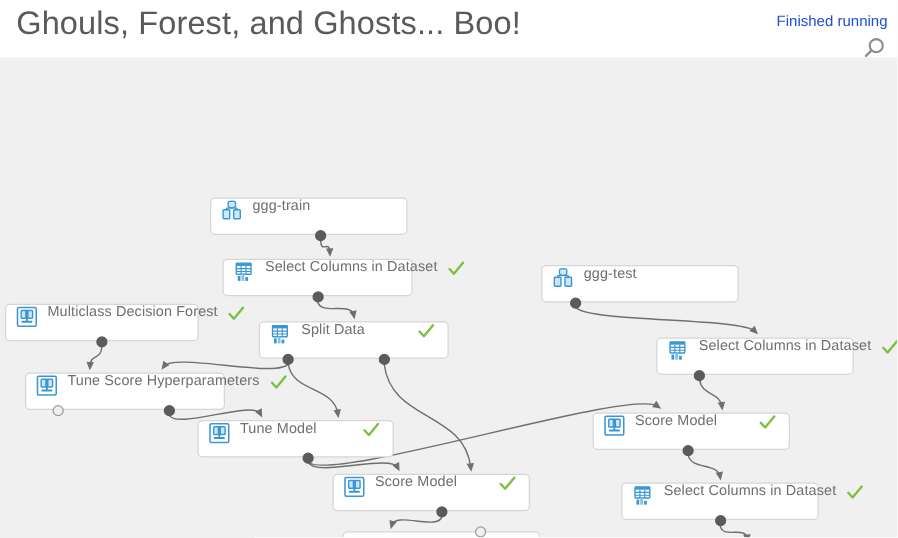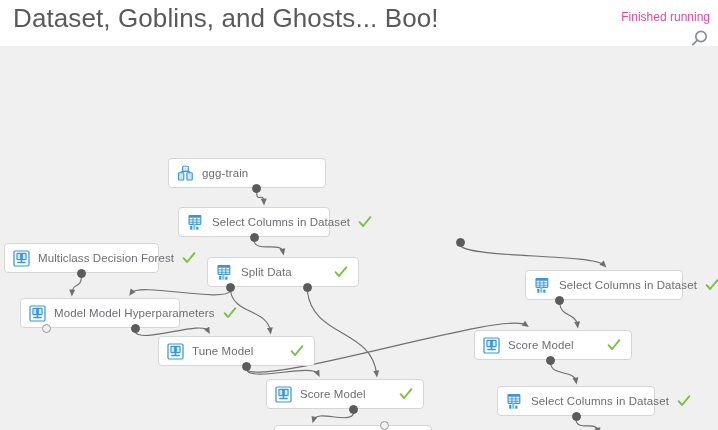--- a/index.html
+++ b/index.html
@@ -37,21 +37,21 @@
     font-weight: 300;
     color: #5a5a5a;
     letter-spacing: 0.1px;
     white-space: nowrap;
   }
   #run-status {
     position: absolute;
     right: 8px;
     top: 10px;
     font-size: 12px;
-    color: #ec4899;
+    color: #1d4ed8;
     white-space: nowrap;
   }
 
   
   #canvas {
     position: absolute;
     left: 0;
     top: 46px;
     width: 718px;
     height: 384px;
@@ -78,21 +78,20 @@
 
   
   .node {
     position: absolute;
     box-sizing: border-box;
     height: 30px;
     background: #ffffff;
     border: 1px solid #d6d6d6;
     border-radius: 4px;
     display: flex;
-    align-items: center;
     padding: 0 0 0 7px;
     cursor: pointer;
     box-shadow: 0 0 0 0 rgba(0,0,0,0);
   }
   .node .nicon {
     width: 19px;
     height: 19px;
     flex: 0 0 19px;
     margin-right: 7px;
     display: block;
@@ -129,21 +128,21 @@
     background: #f0f0f0;
     border: 1px solid #9a9a9a;
   }
 </style>
 </head>
 <body>
 
 <div id="app">
 
   <div id="header">
-    <div id="exp-title">Dataset, Goblins, and Ghosts... Boo!</div>
+    <div id="exp-title">Ghouls, Forest, and Ghosts... Boo!</div>
     <div id="run-status">Finished running</div>
   </div>
 
   <div id="canvas">
     <svg id="edges" viewBox="0 0 718 384" width="718" height="384">
         <defs>
           <marker id="ah" markerWidth="7" markerHeight="7" refX="3.2" refY="3.2" orient="auto">
             <path d="M0.3 0.6 L6.2 3.2 L0.3 5.8 Z" fill="#6f6f6f"></path>
           </marker>
         </defs>
@@ -215,20 +214,32 @@
           <rect x="5.2" y="4.6" width="9.6" height="6.6" rx="0.7" fill="#cfe6f7" stroke="#3a97d4" stroke-width="1.2"></rect>
           <rect x="8.6" y="4.6" width="2.8" height="6.6" fill="#3a97d4"></rect>
           <line x1="10" y1="11.2" x2="10" y2="13.6" stroke="#3a97d4" stroke-width="1.5"></line>
           <line x1="6.1" y1="14.1" x2="13.9" y2="14.1" stroke="#3a97d4" stroke-width="1.6" stroke-linecap="round"></line>
         </svg>
         <span class="nlabel">Multiclass Decision Forest</span>
         <svg viewBox="0 0 14 14" width="14" height="14" class="ncheck">
           <path d="M1.6 7.2 L5.1 11 L12.4 2.2" fill="none" stroke="#7ac143" stroke-width="1.9" stroke-linecap="round" stroke-linejoin="round"></path>
         </svg>
       </div>
+      <div class="node" style="left: 433px; top: 166px; width: 158px;">
+        <svg viewBox="0 0 20 20" width="19" height="19" class="nicon">
+          <ellipse cx="10" cy="3.6" rx="3.1" ry="1.5" fill="none" stroke="#3a97d4" stroke-width="1.1"></ellipse>
+          <path d="M6.9 3.6v2.6c0 .85 1.39 1.5 3.1 1.5s3.1-.65 3.1-1.5V3.6" fill="#cfe6f7" stroke="#3a97d4" stroke-width="1.1"></path>
+          <rect x="2.6" y="9.2" width="5.6" height="7.6" rx="0.7" fill="#cfe6f7" stroke="#3a97d4" stroke-width="1.2"></rect>
+          <rect x="11.5" y="9.2" width="5.6" height="7.6" rx="0.7" fill="#cfe6f7" stroke="#3a97d4" stroke-width="1.2"></rect>
+          <line x1="5.4" y1="7.8" x2="5.4" y2="9.2" stroke="#3a97d4" stroke-width="1.1"></line>
+          <line x1="14.3" y1="7.8" x2="14.3" y2="9.2" stroke="#3a97d4" stroke-width="1.1"></line>
+          <line x1="5.4" y1="7.9" x2="14.3" y2="7.9" stroke="#3a97d4" stroke-width="1.1"></line>
+        </svg>
+        <span class="nlabel">ggg-test</span>
+      </div>
       <div class="node" style="left: 525px; top: 224px; width: 158px;">
         <svg viewBox="0 0 20 20" width="19" height="19" class="nicon">
           <rect x="3.2" y="2.6" width="12.4" height="9.4" rx="0.6" fill="#ffffff" stroke="#3a97d4" stroke-width="1.2"></rect>
           <rect x="3.2" y="2.6" width="12.4" height="2.4" fill="#3a97d4"></rect>
           <line x1="3.2" y1="7.3" x2="15.6" y2="7.3" stroke="#3a97d4" stroke-width="1"></line>
           <line x1="3.2" y1="9.7" x2="15.6" y2="9.7" stroke="#3a97d4" stroke-width="1"></line>
           <line x1="7.3" y1="5" x2="7.3" y2="12" stroke="#3a97d4" stroke-width="1"></line>
           <line x1="11.4" y1="5" x2="11.4" y2="12" stroke="#3a97d4" stroke-width="1"></line>
           <rect x="4.4" y="13.4" width="2.3" height="4.2" fill="#3a97d4"></rect>
           <rect x="7.6" y="11.8" width="2.3" height="5.8" fill="#7fc2ea"></rect>
@@ -240,21 +251,21 @@
         </svg>
       </div>
       <div class="node" style="left: 20px; top: 252px; width: 160px;">
         <svg viewBox="0 0 20 20" width="19" height="19" class="nicon">
           <rect x="2.1" y="2.1" width="15.8" height="15.8" rx="1.2" fill="#ffffff" stroke="#3a97d4" stroke-width="1.3"></rect>
           <rect x="5.2" y="4.6" width="9.6" height="6.6" rx="0.7" fill="#cfe6f7" stroke="#3a97d4" stroke-width="1.2"></rect>
           <rect x="8.6" y="4.6" width="2.8" height="6.6" fill="#3a97d4"></rect>
           <line x1="10" y1="11.2" x2="10" y2="13.6" stroke="#3a97d4" stroke-width="1.5"></line>
           <line x1="6.1" y1="14.1" x2="13.9" y2="14.1" stroke="#3a97d4" stroke-width="1.6" stroke-linecap="round"></line>
         </svg>
-        <span class="nlabel">Model Model Hyperparameters</span>
+        <span class="nlabel">Tune Score Hyperparameters</span>
         <svg viewBox="0 0 14 14" width="14" height="14" class="ncheck">
           <path d="M1.6 7.2 L5.1 11 L12.4 2.2" fill="none" stroke="#7ac143" stroke-width="1.9" stroke-linecap="round" stroke-linejoin="round"></path>
         </svg>
       </div>
       <div class="node" style="left: 158px; top: 290px; width: 157px;">
         <svg viewBox="0 0 20 20" width="19" height="19" class="nicon">
           <rect x="2.1" y="2.1" width="15.8" height="15.8" rx="1.2" fill="#ffffff" stroke="#3a97d4" stroke-width="1.3"></rect>
           <rect x="5.2" y="4.6" width="9.6" height="6.6" rx="0.7" fill="#cfe6f7" stroke="#3a97d4" stroke-width="1.2"></rect>
           <rect x="8.6" y="4.6" width="2.8" height="6.6" fill="#3a97d4"></rect>
           <line x1="10" y1="11.2" x2="10" y2="13.6" stroke="#3a97d4" stroke-width="1.5"></line>

